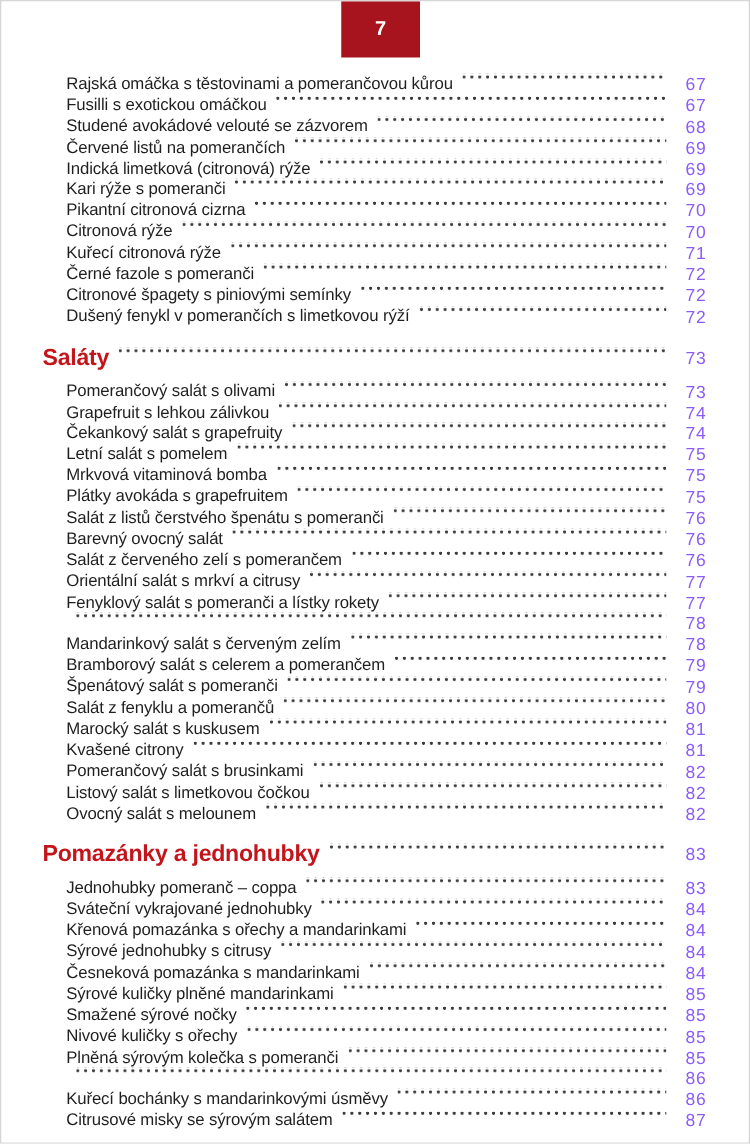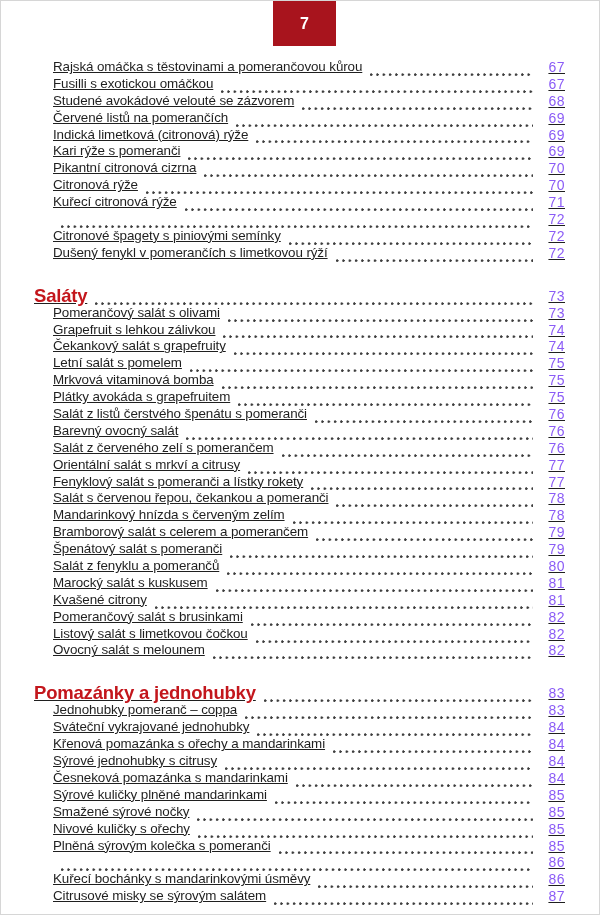--- a/index.html
+++ b/index.html
@@ -32,27 +32,26 @@
     font-weight: bold;
   }
   .toc {
     position: absolute;
     left: 33px;
     right: 34px;
     top: 58px;
   }
   .row {
     display: flex;
-    align-items: flex-end;
+    align-items: flex-start;
     height: 16.9px;
     font-size: 13.4px;
     line-height: 16.9px;
     color: #1f1f1f;
     padding-left: 19px;
-    text-decoration: underline;
   }
   .row .label {
     white-space: nowrap;
     letter-spacing: -0.1px;
   }
   .row .leader {
     flex: 1 1 auto;
     height: 4px;
     margin: 0 5px 0 8px;
     background-image: radial-gradient(circle at 1.2px 2.6px, #3d3d3d 1.02px, rgba(0,0,0,0) 1.5px);
@@ -127,20 +126,21 @@
       <span class="label">Citronová rýže</span>
       <span class="leader"></span>
       <span class="num">70</span>
     </div>
       <div class="row">
       <span class="label">Kuřecí citronová rýže</span>
       <span class="leader"></span>
       <span class="num">71</span>
     </div>
       <div class="row">
+      <span class="label">Černé fazole s pomeranči</span>
       <span class="leader"></span>
       <span class="num">72</span>
     </div>
       <div class="row">
       <span class="label">Citronové špagety s piniovými semínky</span>
       <span class="leader"></span>
       <span class="num">72</span>
     </div>
       <div class="row">
       <span class="label">Dušený fenykl v pomerančích s limetkovou rýží</span>
@@ -201,26 +201,25 @@
       <span class="label">Orientální salát s mrkví a citrusy</span>
       <span class="leader"></span>
       <span class="num">77</span>
     </div>
       <div class="row">
       <span class="label">Fenyklový salát s pomeranči a lístky rokety</span>
       <span class="leader"></span>
       <span class="num">77</span>
     </div>
       <div class="row">
-      <span class="label">Salát s červenou řepou, čekankou a pomeranči</span>
       <span class="leader"></span>
       <span class="num">78</span>
     </div>
       <div class="row">
-      <span class="label">Mandarinkový hnízda s červeným zelím</span>
+      <span class="label">Mandarinkový salát s červeným zelím</span>
       <span class="leader"></span>
       <span class="num">78</span>
     </div>
       <div class="row">
       <span class="label">Bramborový salát s celerem a pomerančem</span>
       <span class="leader"></span>
       <span class="num">79</span>
     </div>
       <div class="row">
       <span class="label">Špenátový salát s pomeranči</span>

